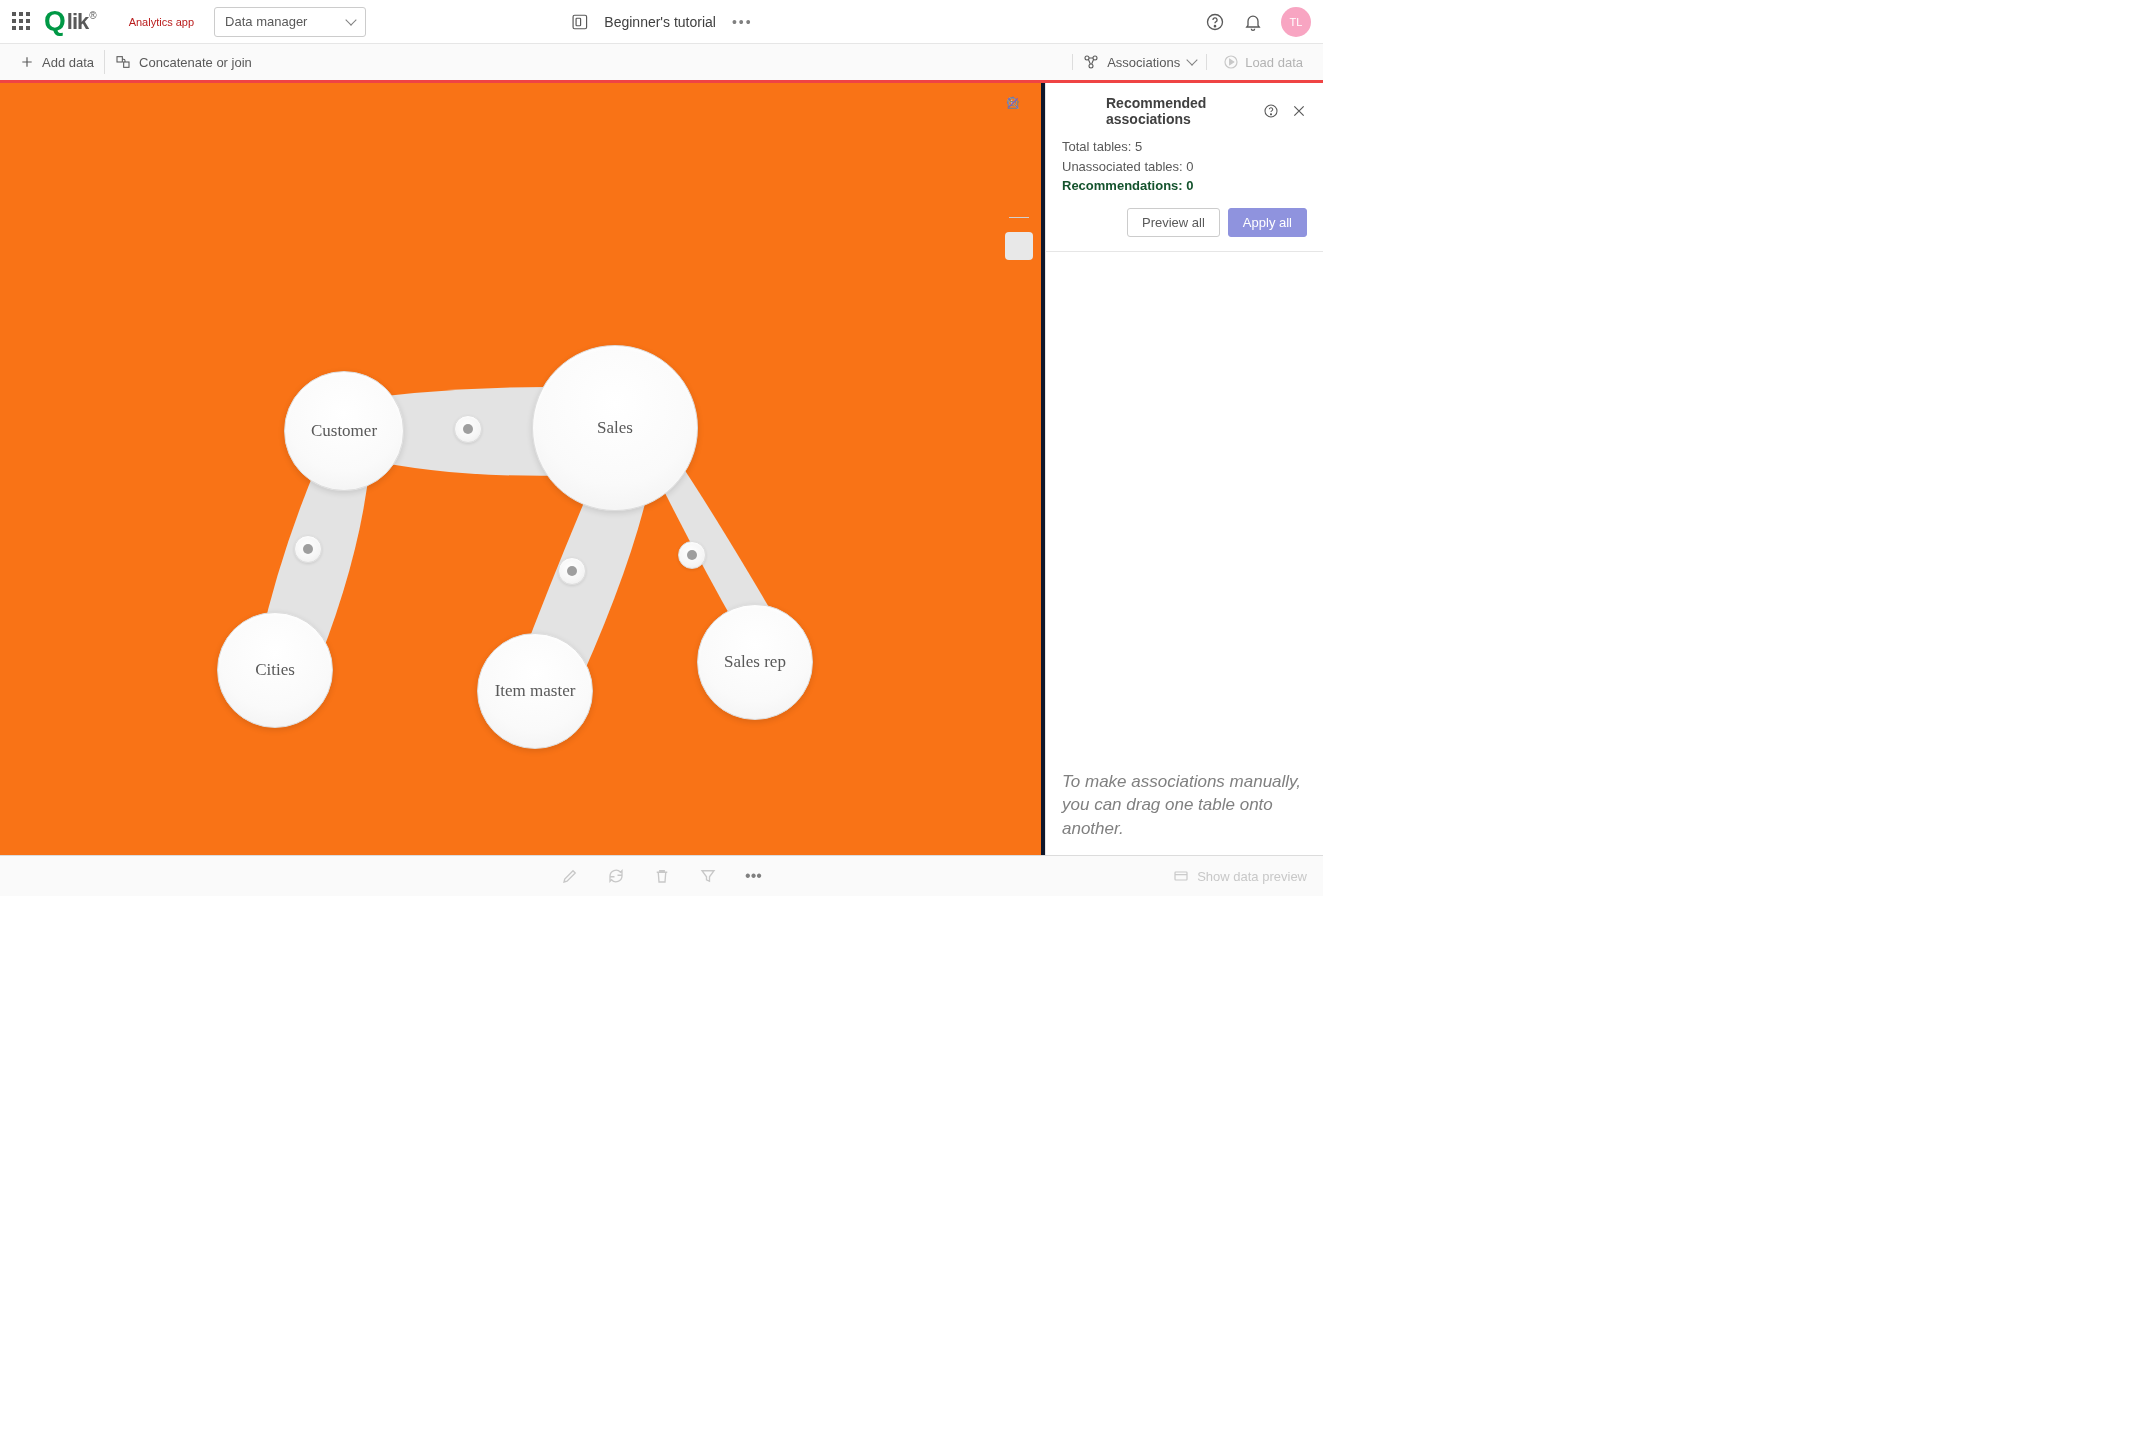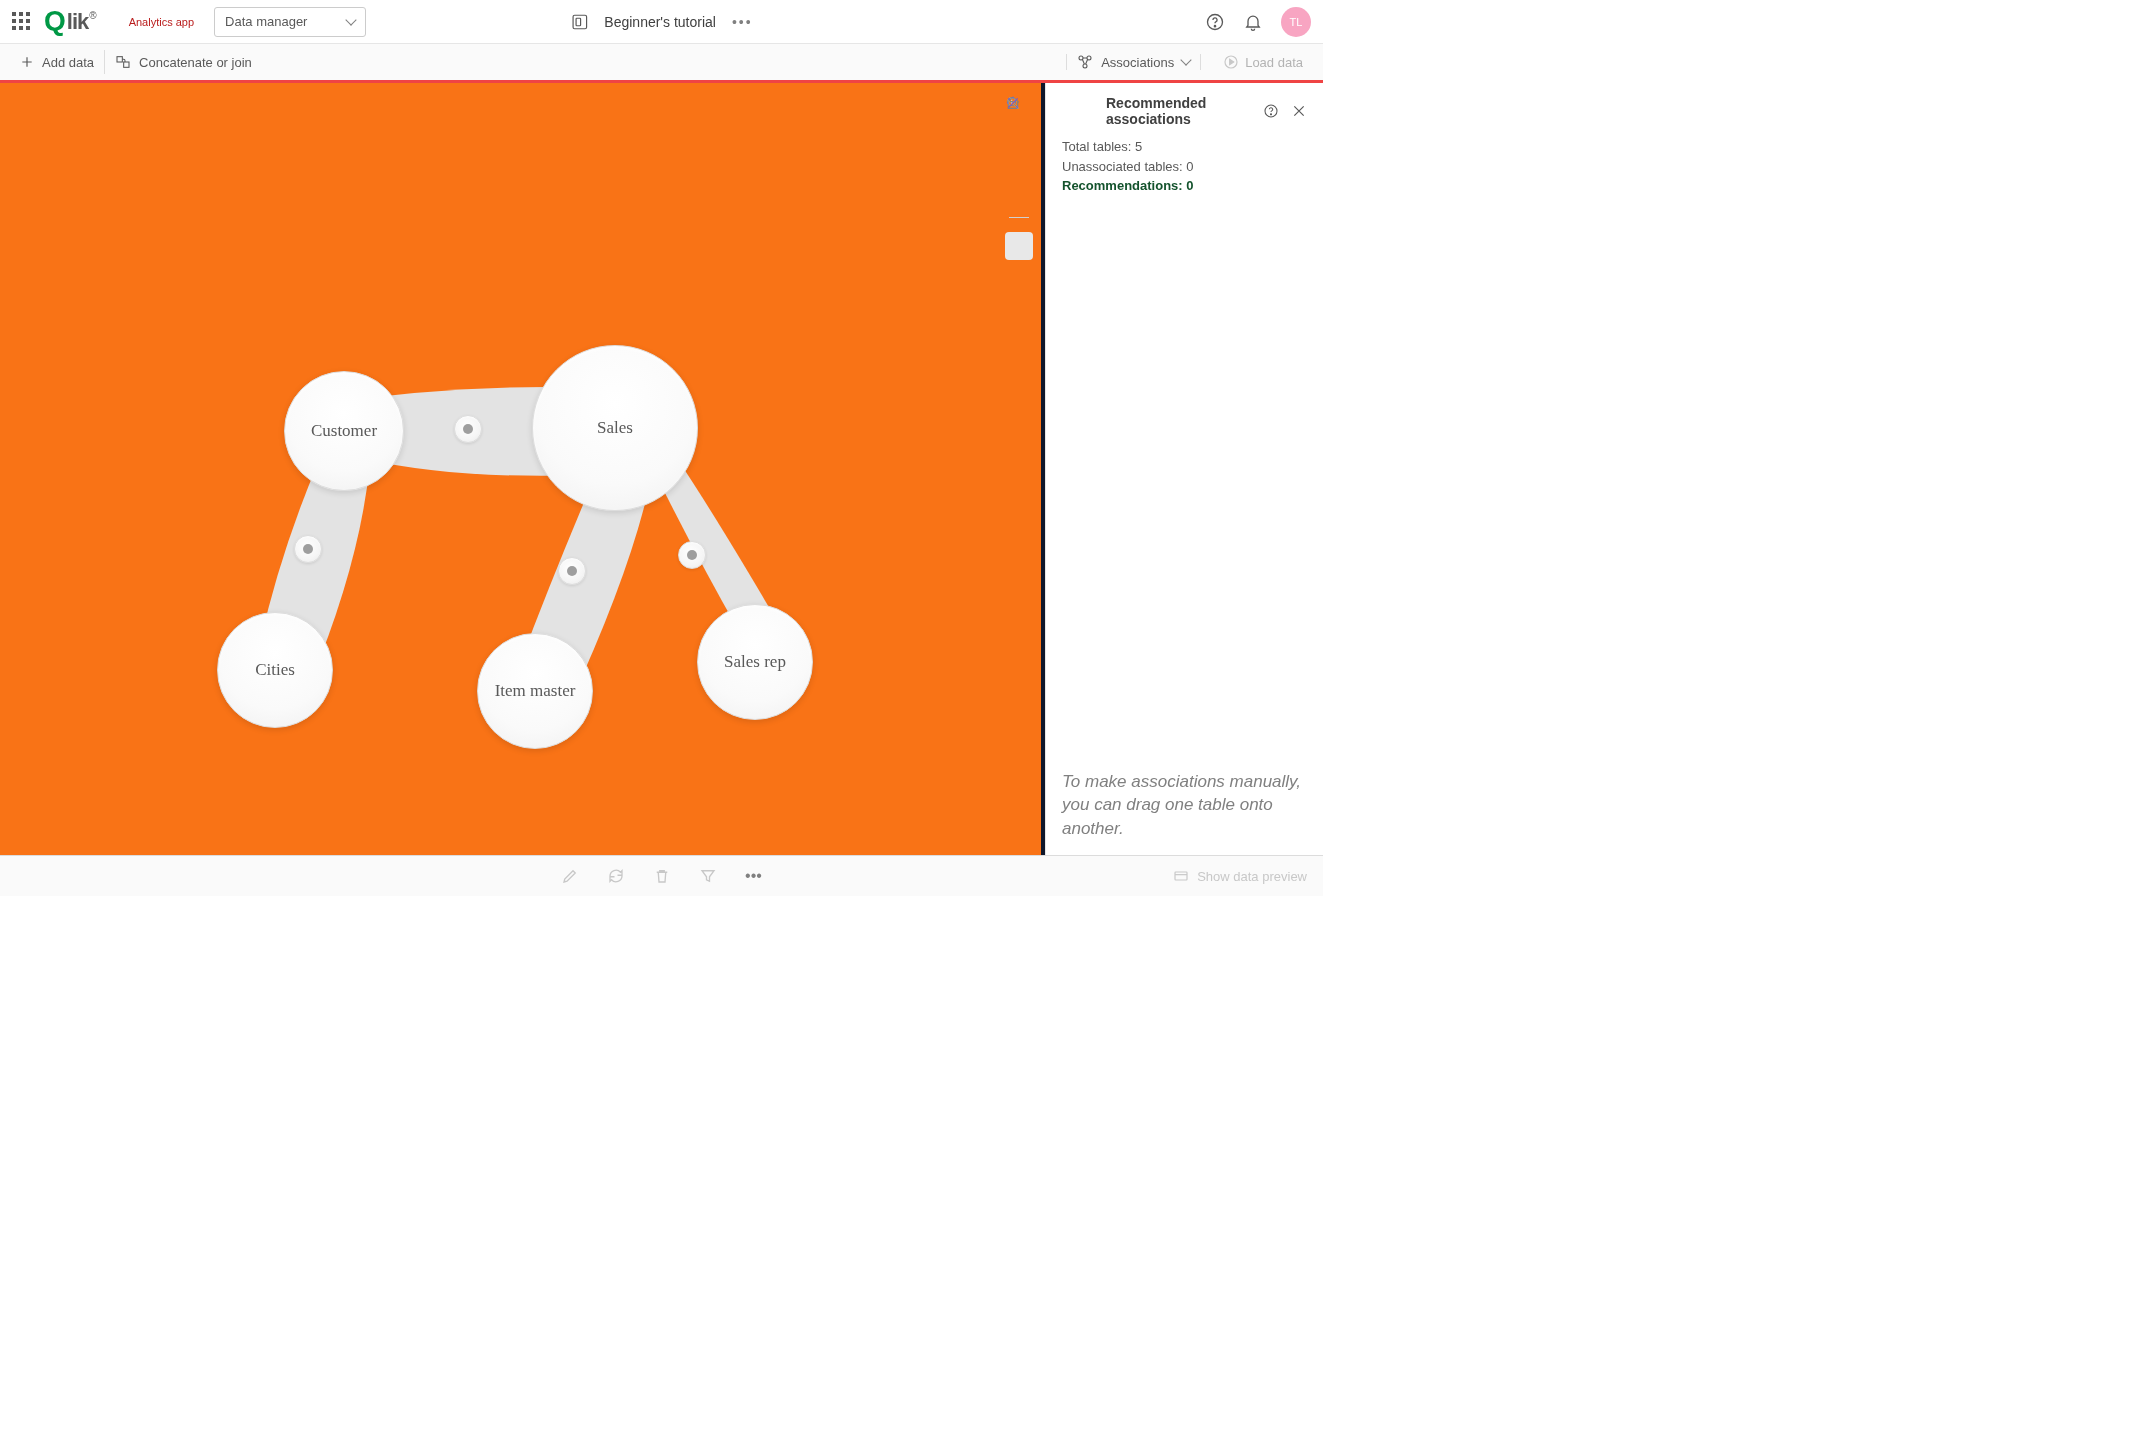--- a/index.html
+++ b/index.html
@@ -18,21 +18,21 @@
   .header-center svg { width: 18px; height: 18px; }
   .dots { cursor: pointer; color: #808080; letter-spacing: 2px; }
   .header-right { margin-left: auto; display: flex; align-items: center; gap: 18px; }
   .icon-btn { width: 20px; height: 20px; cursor: pointer; color: #595959; }
   .avatar { width: 30px; height: 30px; border-radius: 50%; background: #f8a5c2; color: #fff; font-size: 11px; display: flex; align-items: center; justify-content: center; cursor: pointer; }
 
   
   .toolbar { height: 39px; border-bottom: 3px solid #ef4444; display: flex; align-items: center; padding: 0 10px; background: #fafafa; font-size: 13px; color: #595959; }
   .tool { display: flex; align-items: center; gap: 8px; padding: 0 10px; height: 100%; cursor: pointer; }
   .divider-v { width: 1px; height: 24px; background: #ddd; }
-  .tool-right { margin-left: auto; display: flex; align-items: center; gap: 12px; color: #b3b3b3; }
+  .tool-right { margin-left: auto; display: flex; align-items: center; gap: 6px; color: #b3b3b3; }
   .tool-right .tool { color: #b3b3b3; }
   .assoc-dd { display: flex; align-items: center; gap: 8px; padding: 0 10px; height: 100%; cursor: pointer; color: #595959; border-left: 1px solid #ddd; border-right: 1px solid #ddd; }
   .load-d { color: #b3b3b3; padding: 0 10px; display: flex; align-items: center; gap: 6px; }
 
   
   .main { position: absolute; top: 83px; bottom: 41px; left: 0; right: 0; display: flex; }
   .canvas { flex: 1; background: #f97316; position: relative; border-right: 4px solid #0f172a; font-family: Liberation Serif, serif; }
   .canvas svg { position: absolute; top: 0; left: 0; }
 
   
@@ -237,20 +237,24 @@
         </svg>
       <svg class="ic" viewBox="0 0 24 24" stroke="#595959" stroke-width="1.8">
           <path d="M5 5l14 14M19 5L5 19"></path>
         </svg>
     </div>
     <div class="panel-stats">
       <div><span>Total tables:</span> <span>5</span></div>
       <div><span>Unassociated tables:</span> <span>0</span></div>
       <div class="b"><span>Recommendations:</span> <span>0</span></div>
     </div>
+    <div class="panel-actions">
+      <button class="btn">Preview all</button>
+      <button class="btn primary">Apply all</button>
+    </div>
     <div class="panel-foot">To make associations manually, you can drag one table onto another.</div>
   </div>
 </div>
 
 <div class="bottom">
   <div class="bottom-center">
     <svg class="bi" viewBox="0 0 24 24" fill="none" stroke="#c8c8c8" stroke-width="1.8">
         <path d="M4 20l4-1 11-11-3-3L5 16z"></path>
       </svg>
     <svg class="bi" viewBox="0 0 24 24" fill="none" stroke="#c8c8c8" stroke-width="1.8">

